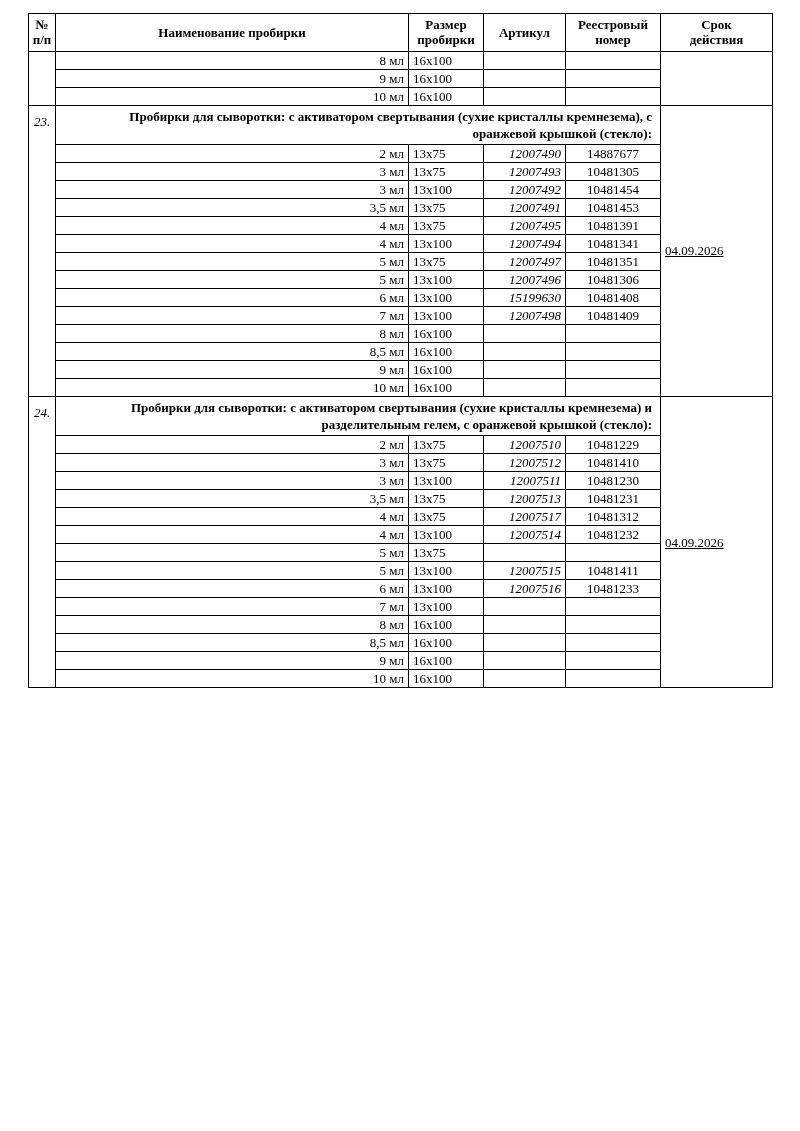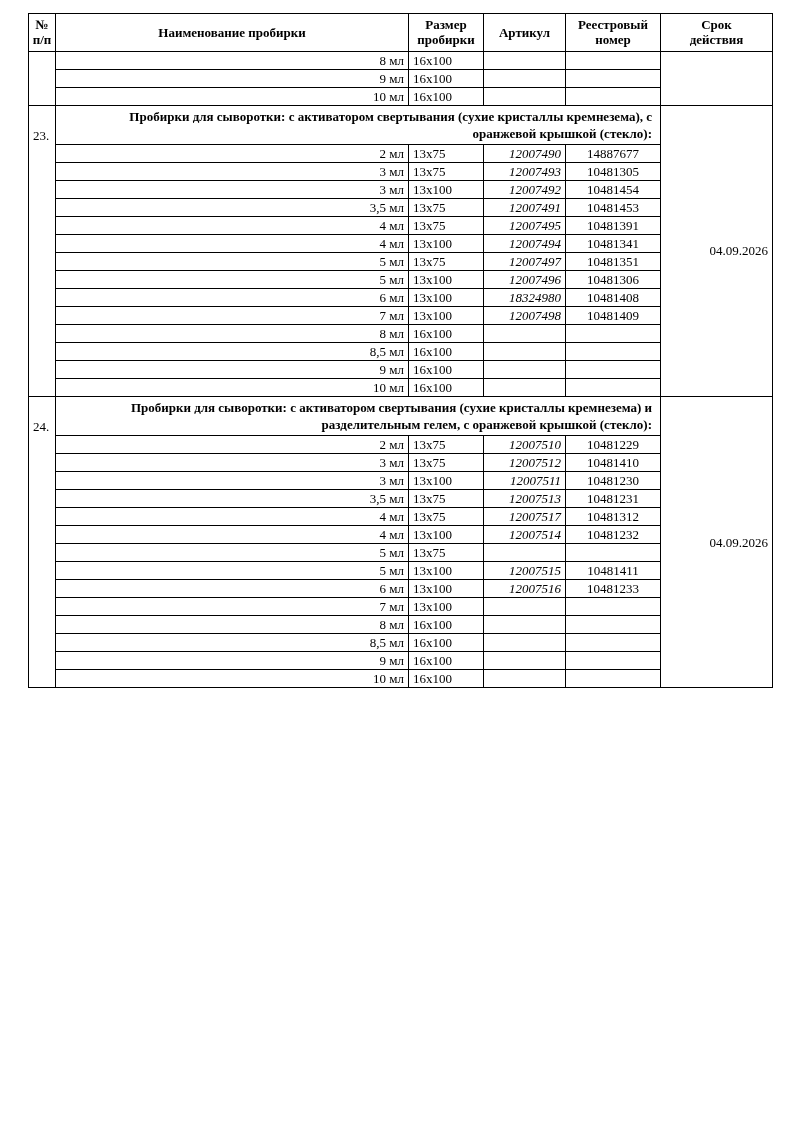--- a/index.html
+++ b/index.html
@@ -35,39 +35,42 @@
     line-height: 1.18;
     padding: 3px 2px;
   }
   .doc-table td {
     height: 16px;
     line-height: 15px;
     padding: 1px 4px;
     vertical-align: middle;
   }
   td.num-cell {
+    text-align: center;
     vertical-align: top;
-    padding-top: 22px;
+    padding-top: 8px;
     font-size: 13px;
+    font-style: italic;
   }
   td.name-cell { text-align: right; padding-left: 4px; }
   td.size-cell { padding-right: 6px; }
   td.article-cell { text-align: right; font-style: italic; }
   td.registry-cell { text-align: center; }
   td.section-title-cell {
     font-weight: bold;
     text-align: right;
     line-height: 1.32;
     padding: 2px 8px;
     height: auto;
   }
   td.validity-cell {
-    text-align: right;
+    text-align: left;
     vertical-align: middle;
     font-size: 13px;
+    text-decoration: underline;
   }
   col.c-num { width: 27px; }
   col.c-name { width: 353px; }
   col.c-size { width: 75px; }
   col.c-article { width: 82px; }
   col.c-registry { width: 95px; }
   col.c-validity { width: 112px; }
 </style>
 </head>
 <body>
@@ -166,21 +169,21 @@
         </tr>
         <tr>
           <td class="name-cell">5 мл</td>
           <td class="size-cell">13x100</td>
           <td class="article-cell">12007496</td>
           <td class="registry-cell">10481306</td>
         </tr>
         <tr>
           <td class="name-cell">6 мл</td>
           <td class="size-cell">13x100</td>
-          <td class="article-cell">18324980</td>
+          <td class="article-cell">15199630</td>
           <td class="registry-cell">10481408</td>
         </tr>
         <tr>
           <td class="name-cell">7 мл</td>
           <td class="size-cell">13x100</td>
           <td class="article-cell">12007498</td>
           <td class="registry-cell">10481409</td>
         </tr>
         <tr>
           <td class="name-cell">8 мл</td>

